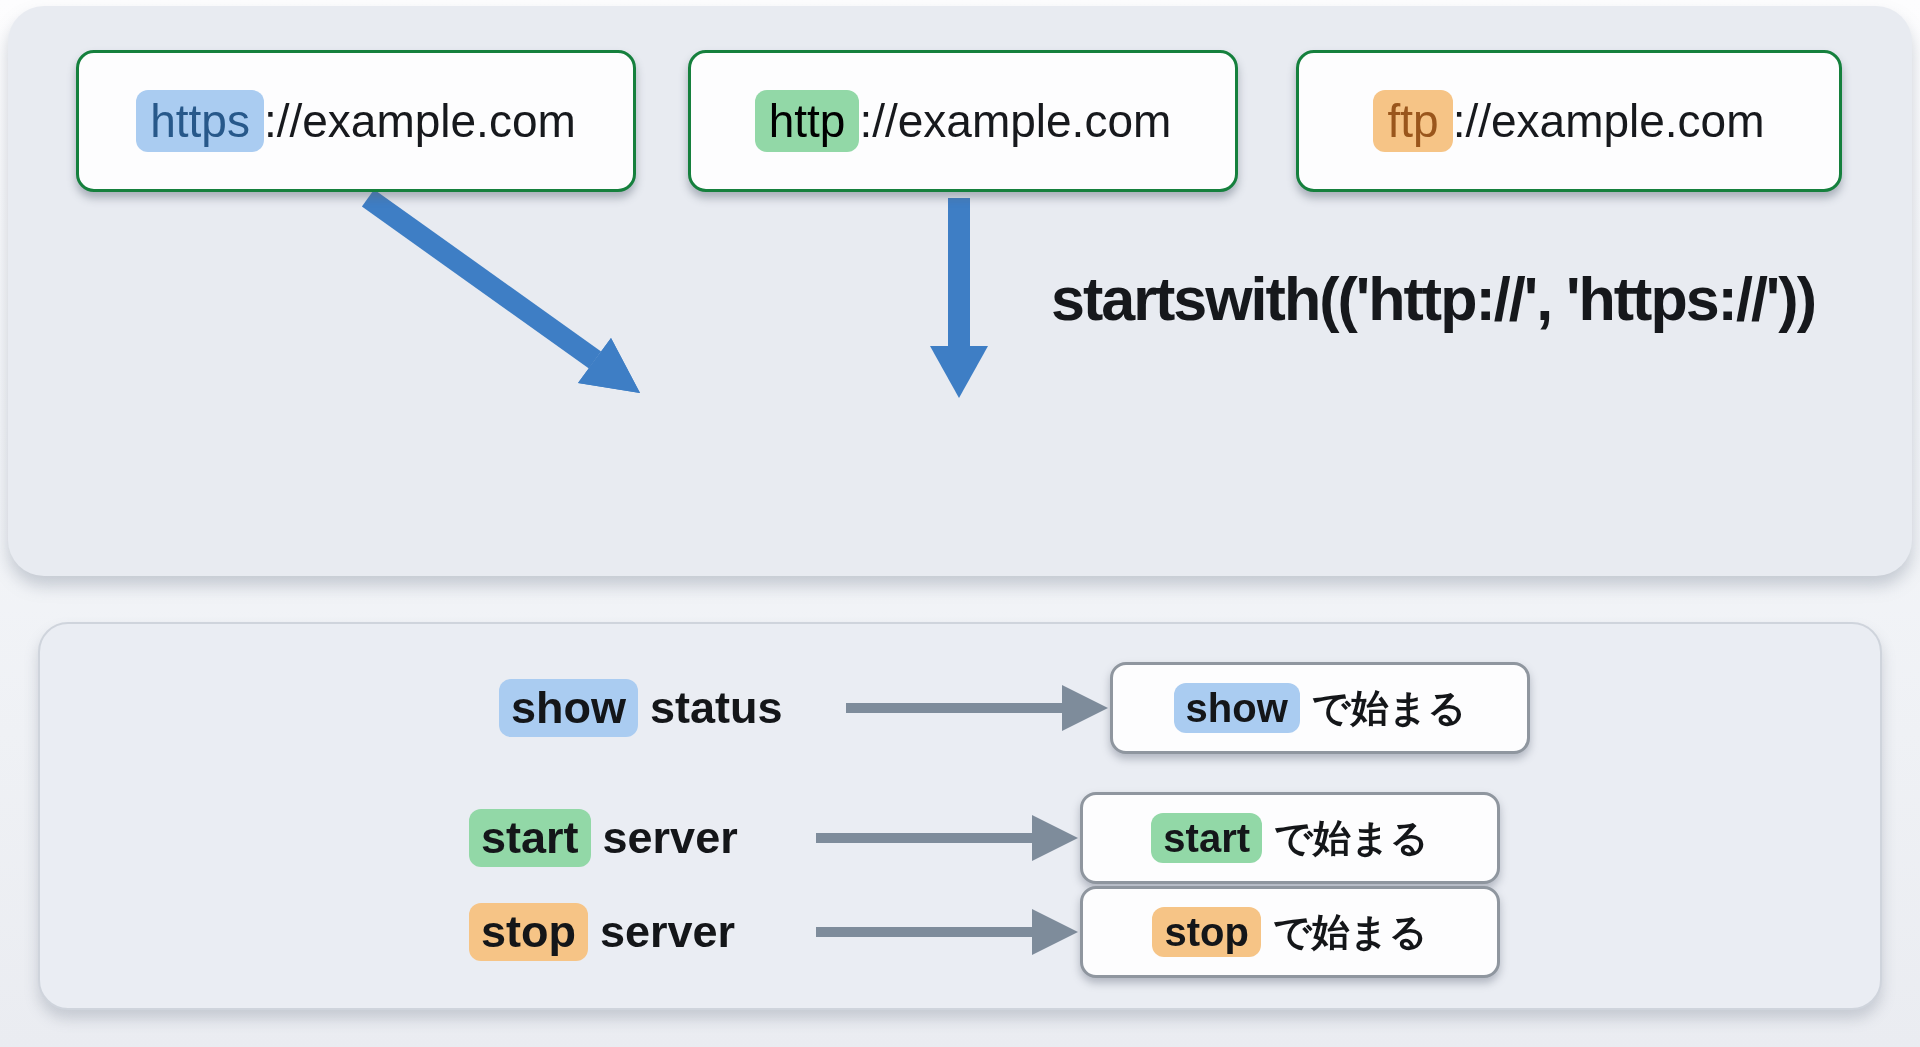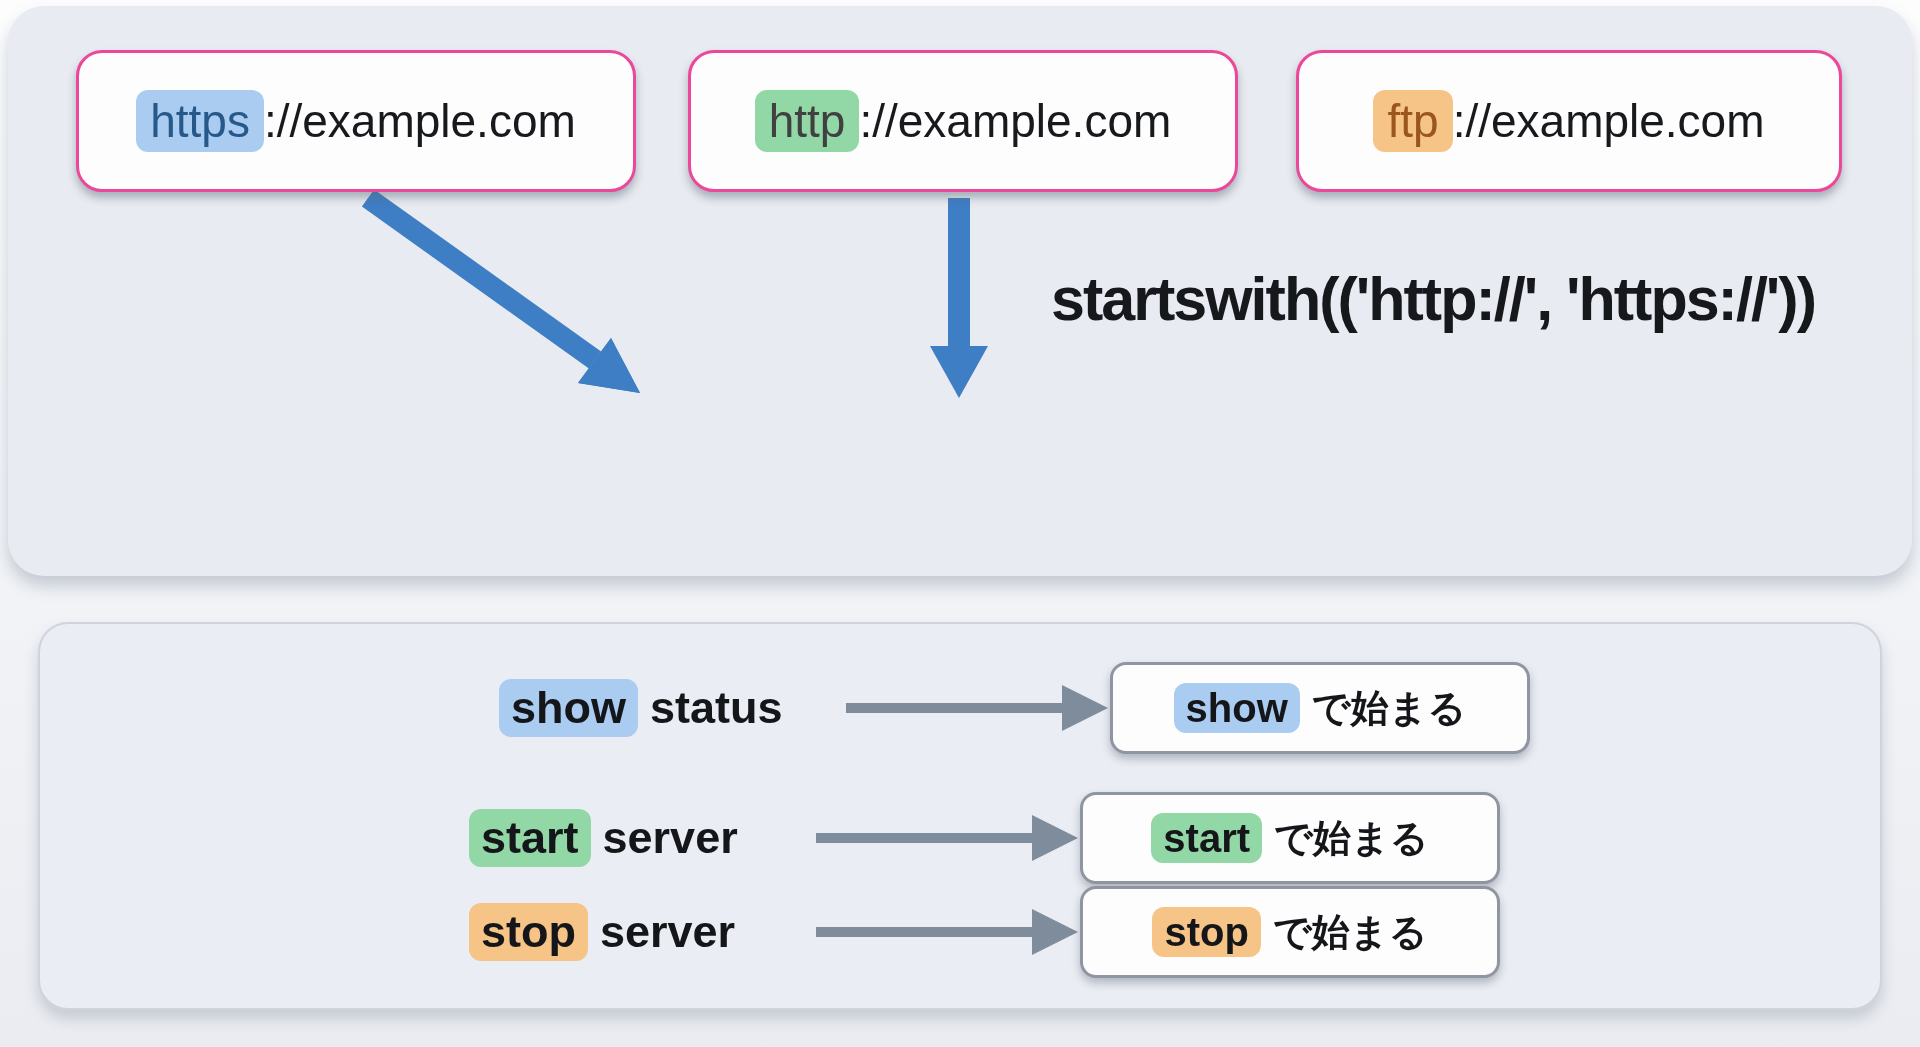--- a/index.html
+++ b/index.html
@@ -20,39 +20,39 @@
   }
   .bottom-panel {
     left:38px; top:622px; width:1844px; height:388px;
     background:#eaedf3; border:2px solid #cfd4dc; border-radius:30px;
     box-shadow:0 9px 14px rgba(115,125,142,.30);
   }
 
   
   .card {
     position:absolute; background:#fdfdfe;
-    border:3px solid #ec4899; border-radius:26px;
+    border:3px solid #15803d; border-radius:18px;
     box-shadow:0 6px 9px rgba(92,101,117,.45);
     display:flex; align-items:center; justify-content:center;
   }
   .url-card { top:44px; height:142px; font-size:46px; font-weight:500; color:#17191d; }
   .url-card.c1 { left:68px;  width:560px; }
   .url-card.c2 { left:680px; width:550px; }
   .url-card.c3 { left:1288px; width:546px; }
 
   .web-card { left:414px; top:390px; width:1100px; height:146px;
               font-size:47px; font-weight:500; color:#15171b; letter-spacing:1px; }
 
   
   .hl { border-radius:12px; padding:6px 14px; display:inline-block; line-height:1.1; }
   .hl.blue   { background:#aaccf1; }
   .hl.green  { background:#92d8a7; }
   .hl.orange { background:#f6c486; }
   .url-card .hl.blue   { color:#27588a; }
-  .url-card .hl.green  { color:#404040; }
+  .url-card .hl.green  { color:#000000; }
   .url-card .hl.orange { color:#9a561c; }
 
   
   .annotation {
     position:absolute; left:980px; top:258px; width:890px; height:62px;
     font-size:61px; font-weight:bold; letter-spacing:-2px; color:#16181c;
     text-align:center; white-space:nowrap;
   }
 
   

